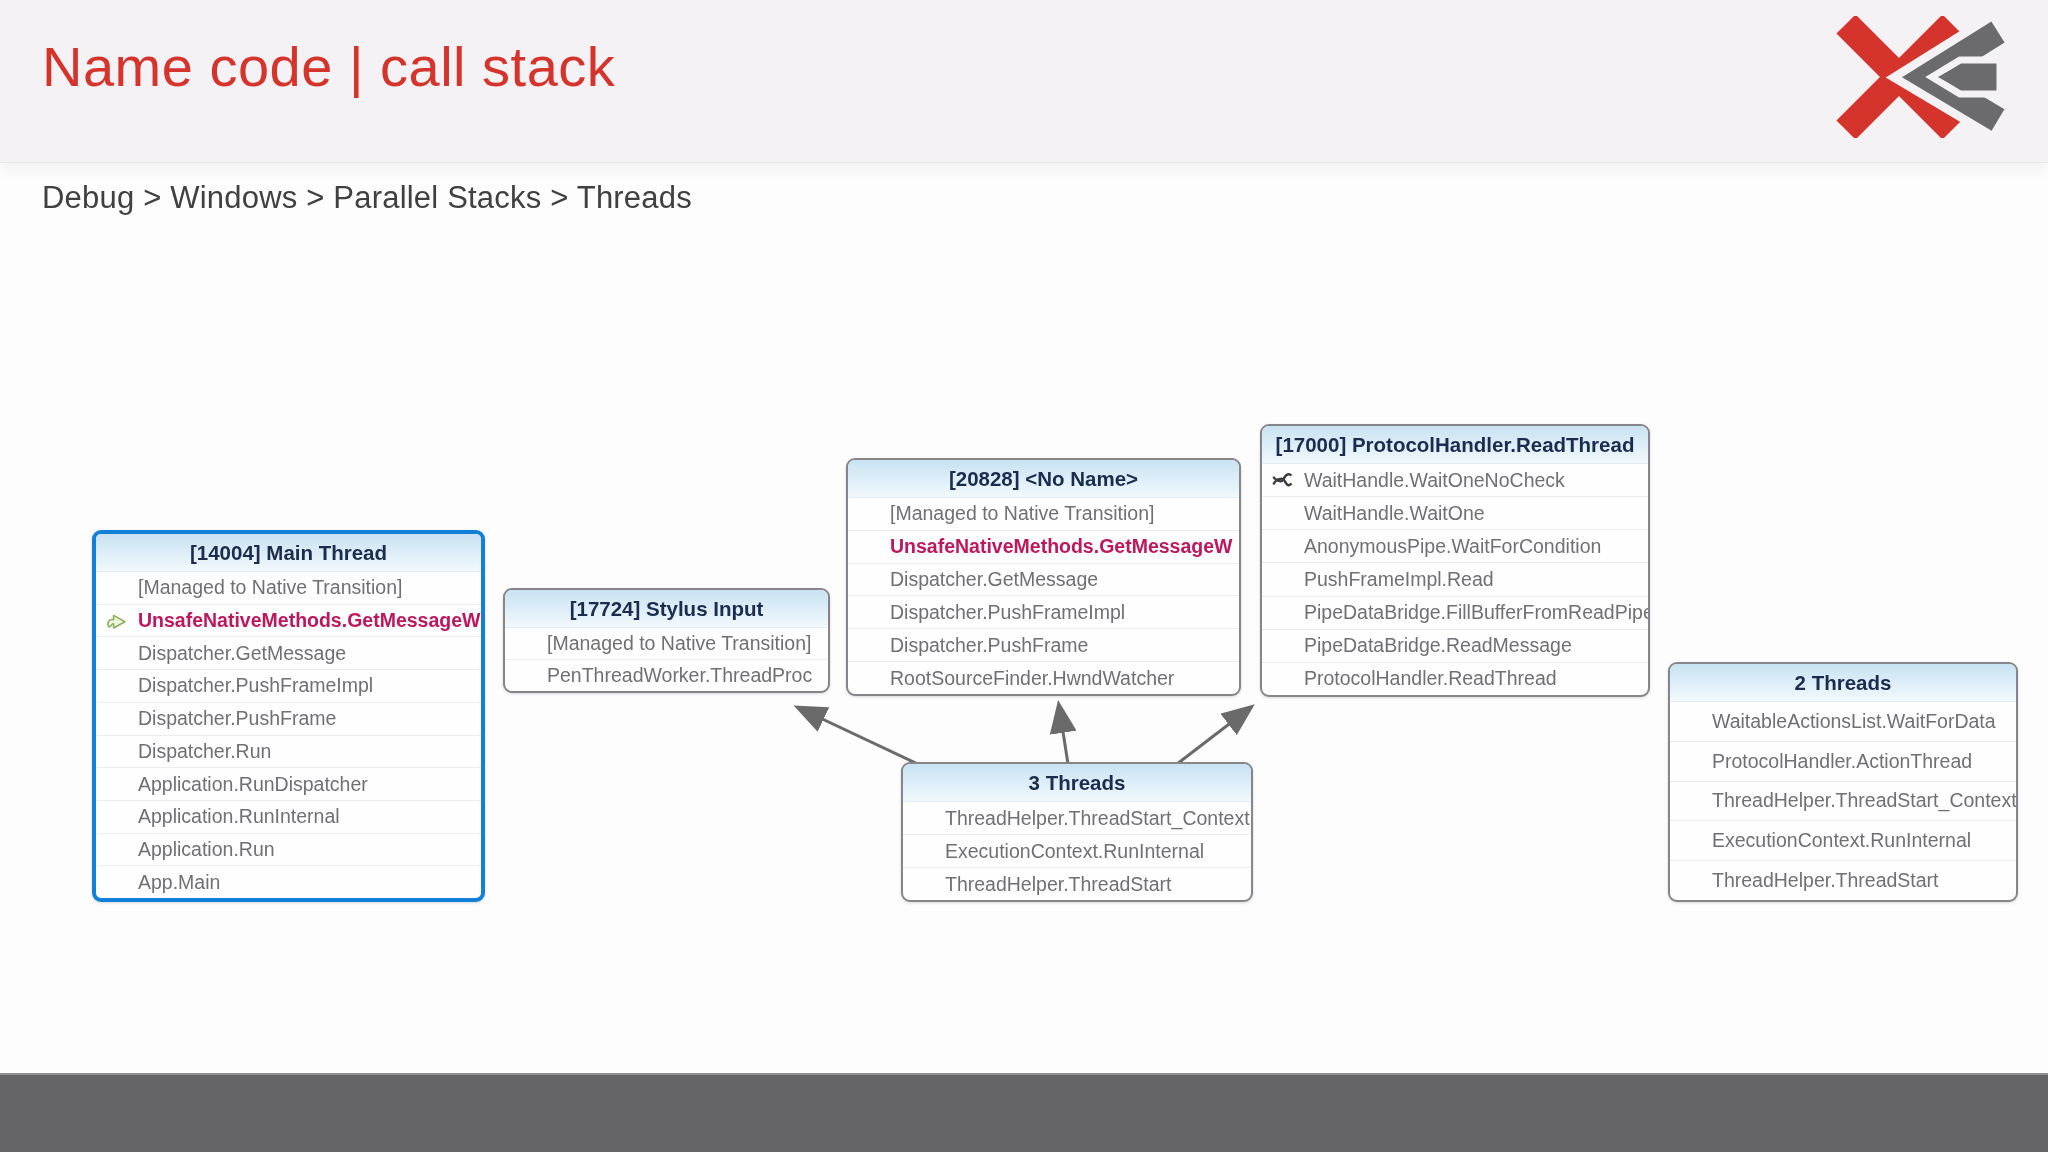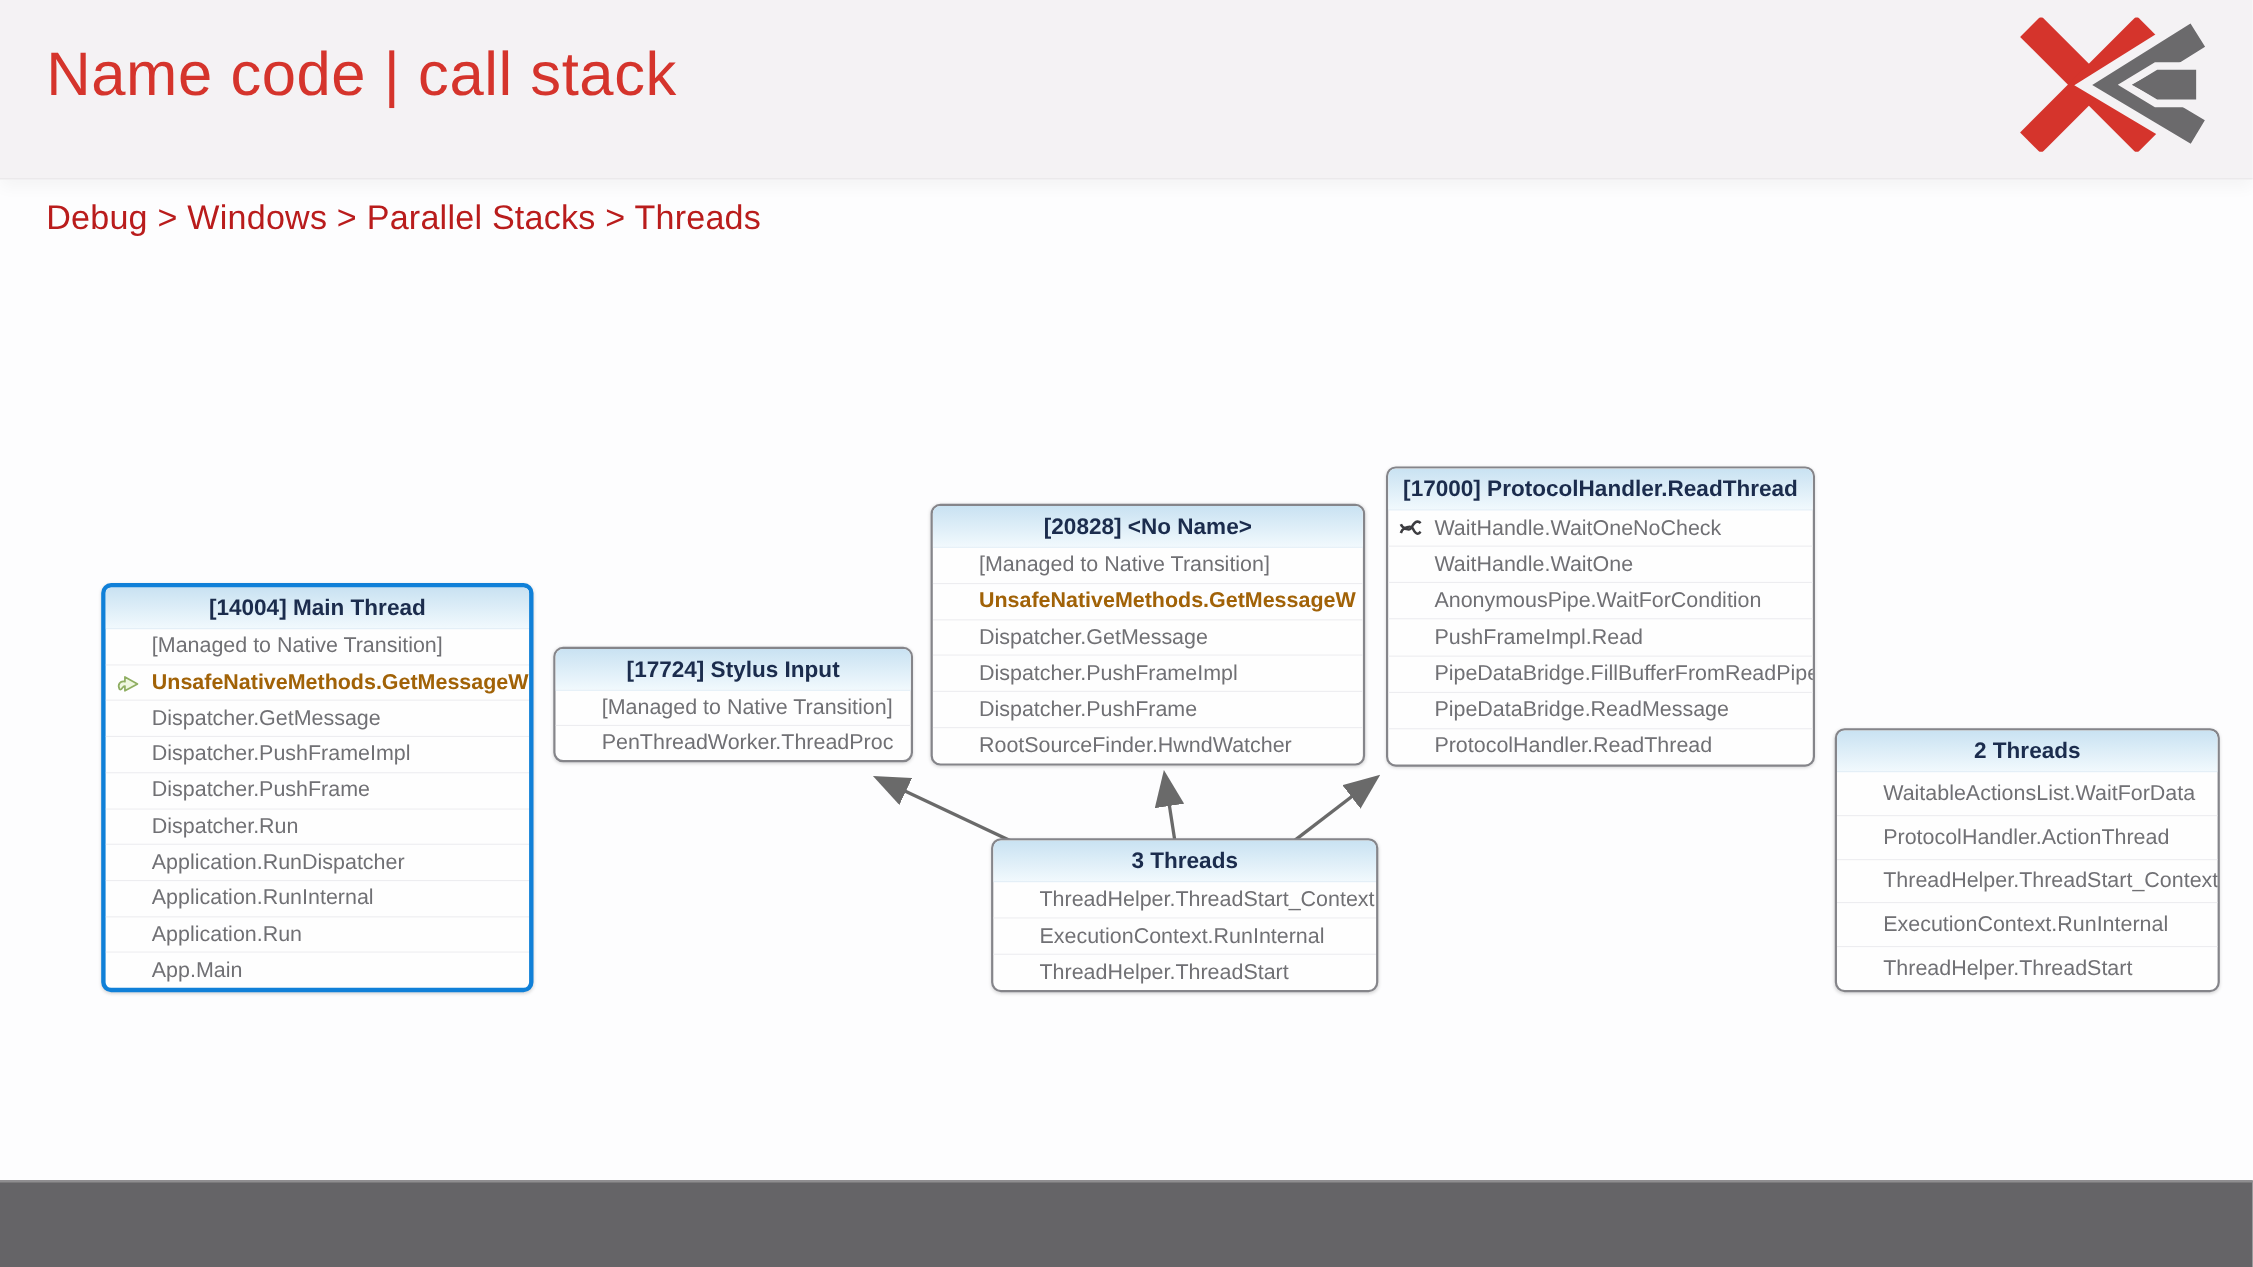--- a/index.html
+++ b/index.html
@@ -14,21 +14,21 @@
     box-shadow:0 8px 14px rgba(0,0,0,0.04);
   }
   .page-title{
     position:absolute;left:42px;top:36px;
     font-size:56px;line-height:1.1;color:#d5342c;font-weight:400;
     letter-spacing:0.5px;
   }
   .logo{position:absolute;right:40px;top:16px;width:176px;height:122px;}
   .breadcrumb{
     position:absolute;left:42px;top:180px;
-    font-size:31px;color:#b91c1c;letter-spacing:0.2px;
+    font-size:31px;color:#404040;letter-spacing:0.2px;
   }
   .diagram{position:absolute;left:0;top:230px;width:2048px;height:840px;}
   .arrow-layer{position:absolute;left:0;top:0;width:2048px;height:840px;pointer-events:none;}
 
   .stack-box{
     position:absolute;background:#fefefe;
     border:2px solid #85858a;border-radius:9px;
     box-shadow:0 1px 3px rgba(0,0,0,0.15);
     display:flex;flex-direction:column;overflow:hidden;
     box-sizing:border-box;
@@ -39,21 +39,21 @@
     background:linear-gradient(#c9e2f2,#f1f9fd);
     font-size:20.5px;font-weight:bold;color:#1b2c4d;
     border-bottom:1px solid #e2eef7;
   }
   .frame-row{
     flex:1 1 auto;display:flex;align-items:center;position:relative;
     padding-left:42px;font-size:19.5px;color:#707074;
     border-bottom:1px solid #ededf0;white-space:nowrap;
   }
   .frame-row:last-child{border-bottom:none;}
-  .frame-row.bold{font-weight:bold;color:#a16207;}
+  .frame-row.bold{font-weight:bold;color:#be185d;}
   .frame-icon{position:absolute;left:9px;top:50%;transform:translateY(-50%);display:inline-flex;}
 
   .slide-footer{
     position:absolute;left:0;bottom:0;width:2048px;height:77px;
     background:#656467;border-top:2px solid #8f8e90;
   }
 </style>
 </head>
 <body>
 

